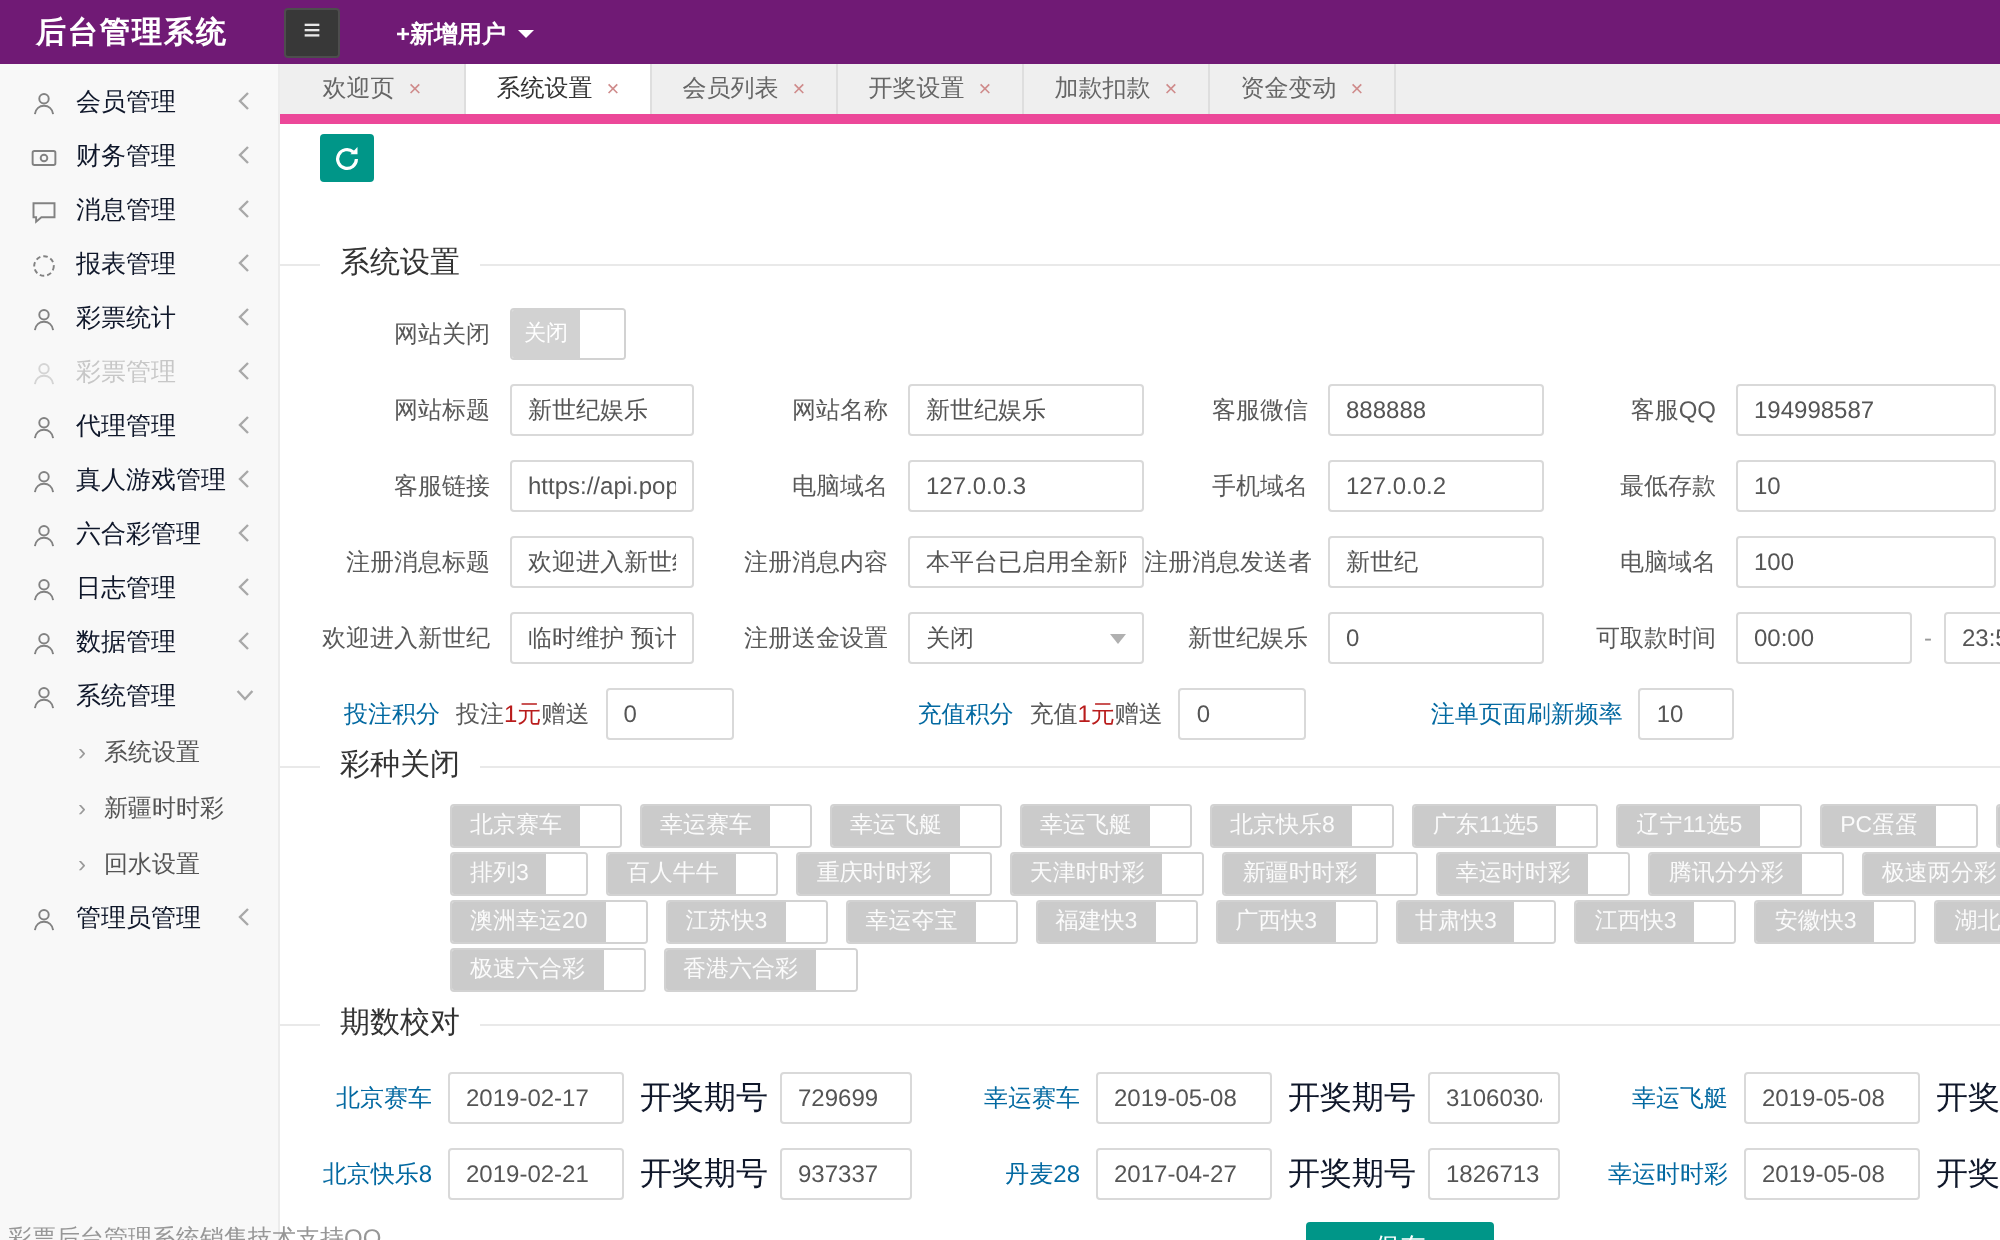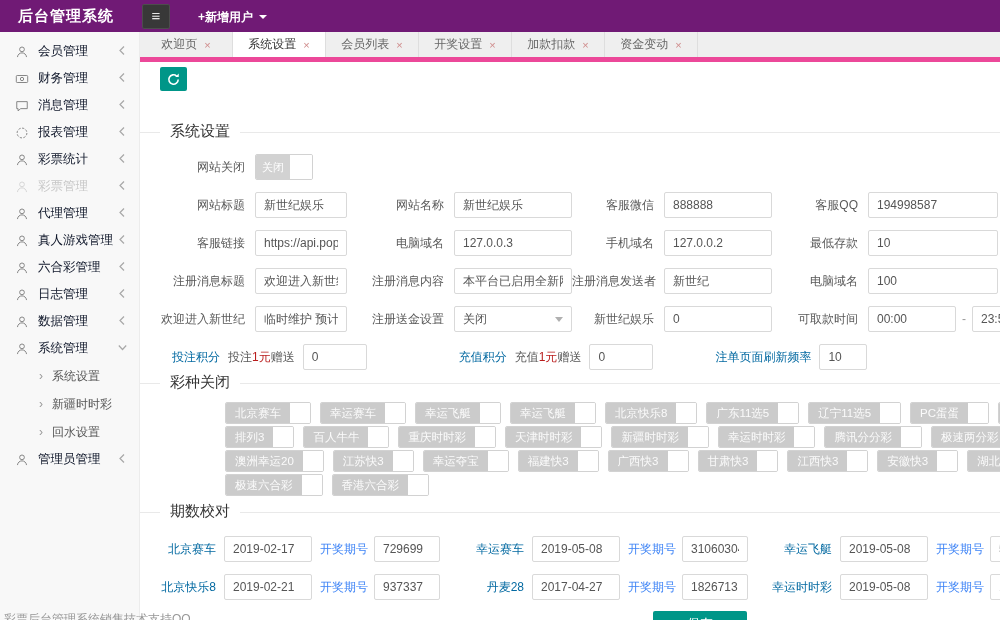--- a/index.html
+++ b/index.html
@@ -53,21 +53,21 @@
   .pfx { font-size:12px; color:#595959; margin-right:8px; white-space:nowrap; }
   .pl { font-size:12px; color:#0369a1; text-align:right; padding-right:8px; box-sizing:border-box; white-space:nowrap; flex:none; }
   
   .chip-row { margin-bottom:2px; padding-left:85px; white-space:nowrap; height:22px; }
   .chip { display:inline-flex; height:20px; border:1px solid #d2d2d2; border-radius:2px; margin-right:9px; overflow:hidden; cursor:pointer; vertical-align:top; }
   .chip .cl { background:#cbcbcb; color:#fbfbfb; font-size:11.5px; line-height:20px; padding:0 9px; white-space:nowrap; }
   .chip .cb { width:20px; background:#fff; }
   
   .p-row { display:flex; align-items:center; height:28px; margin-bottom:10px; }
   .pn1 { width:84px; } .pn2 { width:92px; }
-  .pi { font-size:12px; color:#3b82f6; padding:0 6px 0 8px; white-space:nowrap; }
+  .pi { font-size:16px; color:#0f172a; padding:0 6px 0 8px; white-space:nowrap; }
   .in.pd { width:88px; } .in.pq { width:66px; }
   
   .save-wrap { width:1120px; text-align:center; margin-top:0px; }
   .btn-save { display:inline-block; width:94px; height:25px; line-height:25px; background:#009688; color:#fff; font-size:13px; text-align:center; border-radius:2px; cursor:pointer; }
   .footer { position:absolute; left:4px; bottom:-8px; font-size:12px; color:#979797; z-index:30; white-space:nowrap; }
 </style>
 </head>
 <body>
 
 <div class="topbar">

